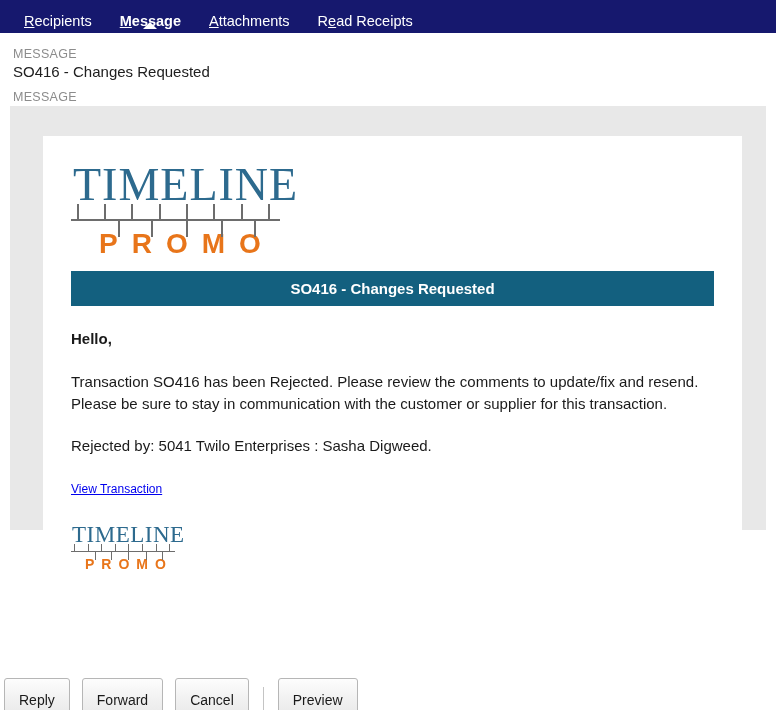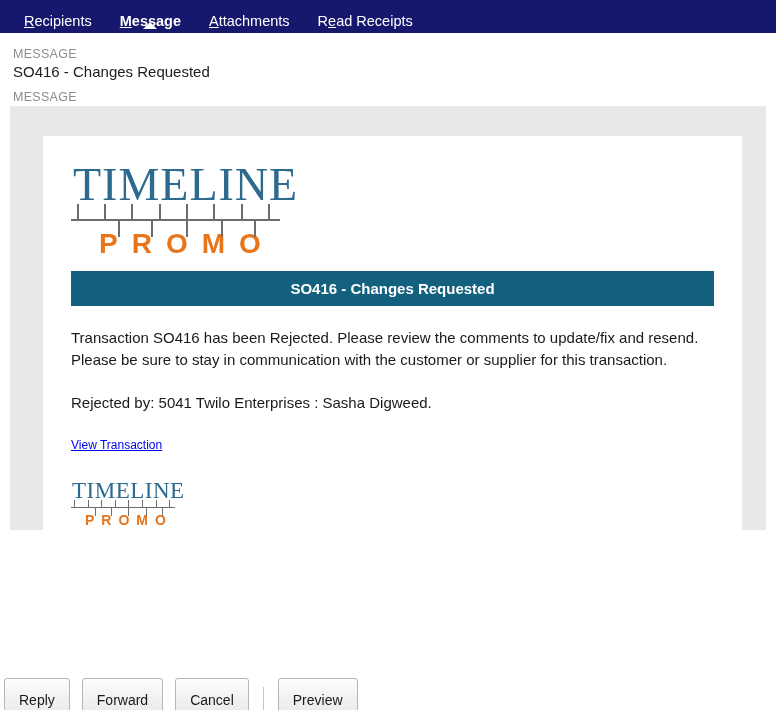--- a/index.html
+++ b/index.html
@@ -223,20 +223,21 @@
         <span class="tick dn" style="left:47px;"></span>
         <span class="tick dn" style="left:80px;"></span>
         <span class="tick dn" style="left:115px;"></span>
         <span class="tick dn" style="left:150px;"></span>
         <span class="tick dn" style="left:183px;"></span>
         <span class="word-promo">PROMO</span>
       </div>
 
       <div class="banner">SO416 - Changes Requested</div>
 
+      <p class="body-text greeting">Hello,</p>
       <p class="body-text">Transaction SO416 has been Rejected. Please review the comments to update/fix and resend. Please be sure to stay in communication with the customer or supplier for this transaction.</p>
       <p class="body-text">Rejected by: 5041 Twilo Enterprises : Sasha Digweed.</p>
 
       <div class="link-row">
         <a href="#">View Transaction</a>
       </div>
 
       <div class="footer-logo-wrap">
         <div class="logo logo-footer">
           <span class="word-timeline">TIMELINE</span>

